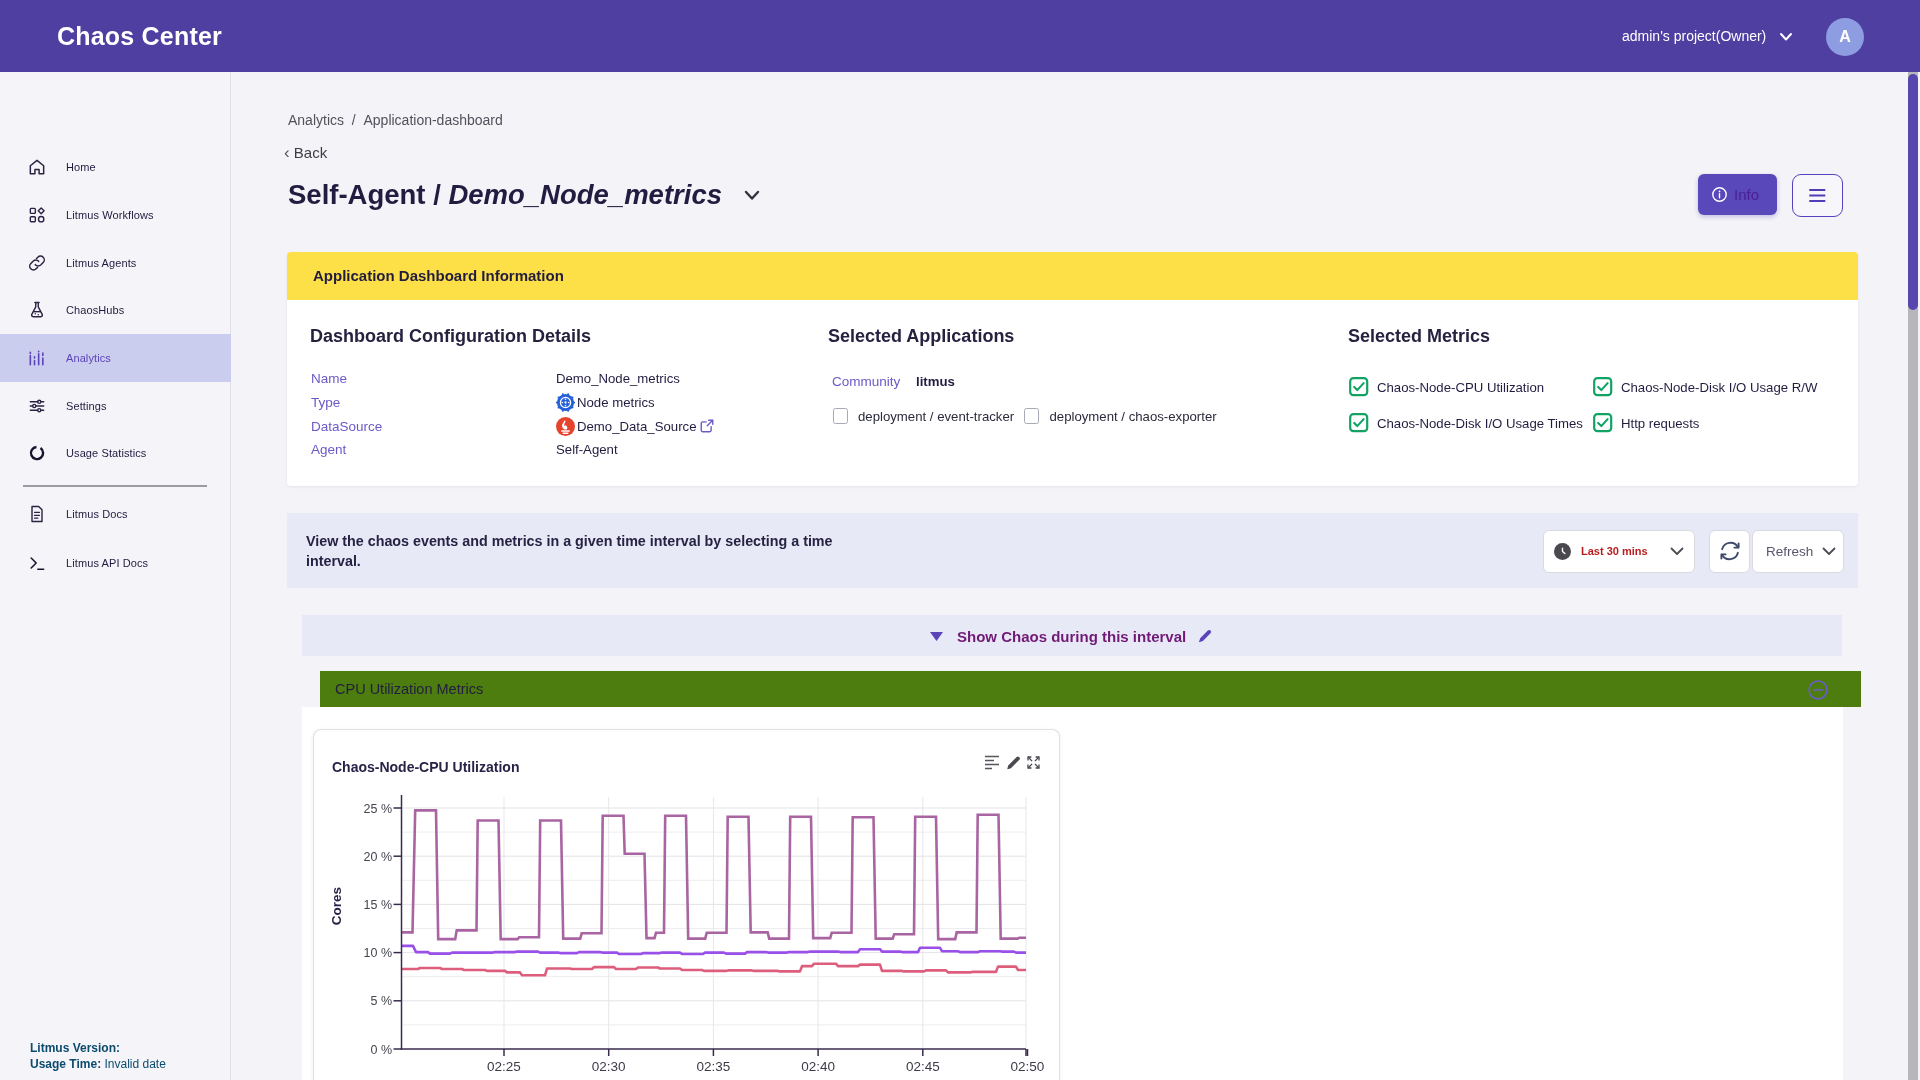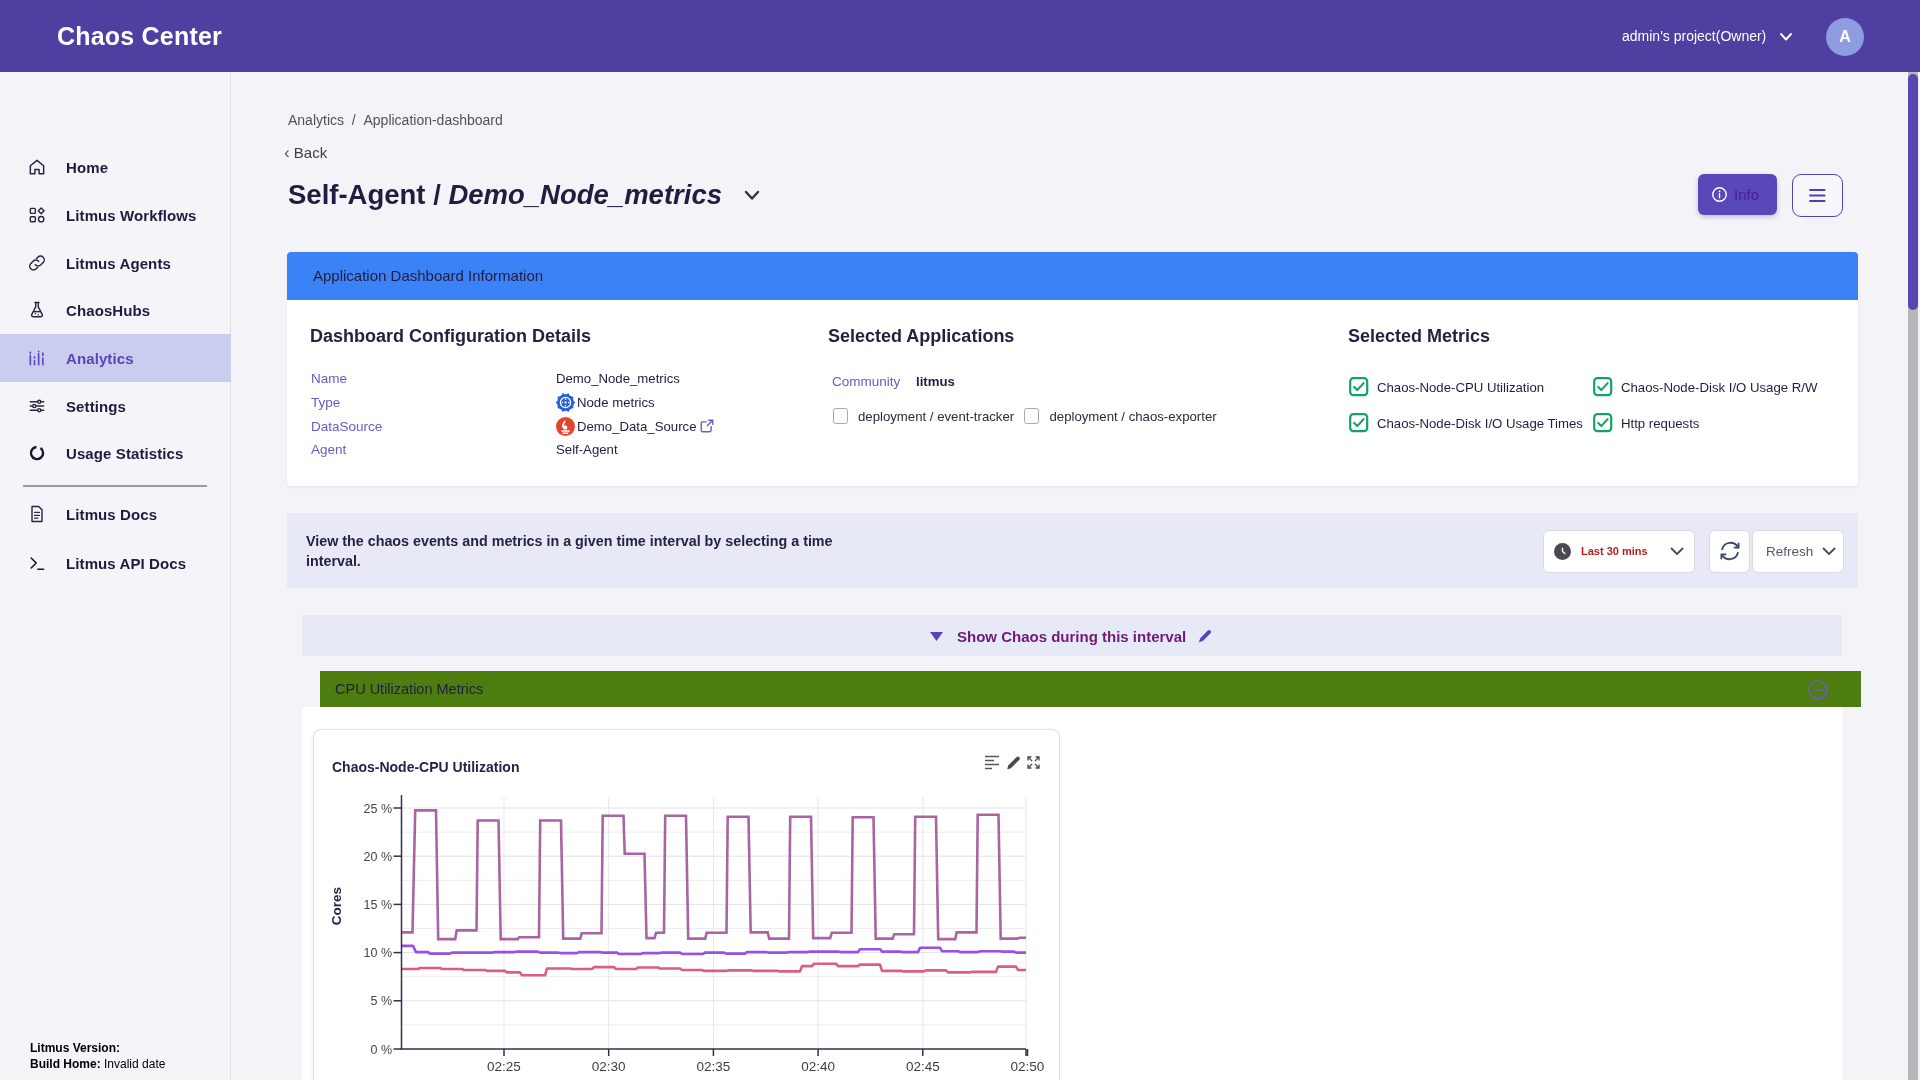--- a/index.html
+++ b/index.html
@@ -6,43 +6,43 @@
 body{font-family:"Liberation Sans",sans-serif;background:#f4f4f8;position:relative}
 .abs{position:absolute}
 .hdr{left:0;top:0;width:1920px;height:72px;background:#4e3fa0;z-index:5}
 .z{z-index:10}
 .brand{left:57px;top:22px;font-size:25px;font-weight:bold;color:#fff;letter-spacing:.2px}
 .proj{left:1622px;top:28px;font-size:14px;color:#fff}
 .avatar{left:1826px;top:18px;width:38px;height:38px;border-radius:50%;background:#8e9ce2;color:#fff;font-size:16px;font-weight:bold;text-align:center;line-height:38px}
 .side{left:0;top:72px;width:231px;height:1008px;background:#f5f5f9;border-right:1px solid #e0e0e6;z-index:4}
 .nav{position:absolute;left:0;width:231px;height:48px}
 .nav .ic{position:absolute;left:27px;top:14px;width:20px;height:20px}
-.nav .lb{position:absolute;left:66px;top:50%;transform:translateY(-50%);font-size:15px;font-weight:bold;color:#211a3e;letter-spacing:.1px}
+.nav .lb{position:absolute;left:66px;top:50%;transform:translateY(-50%);font-size:11px;font-weight:normal;color:#211a3e;letter-spacing:.1px}
 .nav.act{background:#cbcdee}
 .nav.act .lb{color:#5b44ba}
 .crumb{left:288px;top:112px;font-size:14px;color:#51515c}
 .back{left:284px;top:143px;font-size:15px;color:#3c3c46}
 .title{left:288px;top:179px;font-size:27.5px;font-weight:bold;color:#221c41}
 .title .it{font-style:italic}
 .infobtn{left:1698px;top:174px;width:79px;height:41px;background:#5848b9;border-radius:6px;color:#fff;font-size:15px;box-shadow:0 2px 5px rgba(80,60,180,.3)}
 .menubtn{left:1792px;top:174px;width:51px;height:42.5px;background:#f7f7fb;border:1.7px solid #5443bd;border-radius:9px}
 .panel{left:287px;top:252px;width:1571px;height:234px;background:#fff;border-radius:4px;box-shadow:0 1px 3px rgba(30,30,60,.08)}
-.phead{left:287px;top:252px;width:1571px;height:48px;background:#3b82f6;border-radius:4px 4px 0 0;font-size:15px;font-weight:normal;color:#221d40;line-height:48px;padding-left:26px}
+.phead{left:287px;top:252px;width:1571px;height:48px;background:#fde047;border-radius:4px 4px 0 0;font-size:15px;font-weight:bold;color:#221d40;line-height:48px;padding-left:26px}
 .h3{font-size:18px;font-weight:600;color:#272140}
 .plabel{font-size:13.5px;color:#6a5ac8}
 .pval{font-size:13.2px;color:#221d40}
 .banner{left:287px;top:513px;width:1571px;height:75px;background:#e8e9f7}
 .btxt{left:306px;top:531px;font-size:14.3px;font-weight:600;color:#272243;line-height:20px}
 .wbtn{background:#fff;border:1px solid #d9d9e0;border-radius:6px}
 .chaosbar{left:302px;top:615px;width:1540px;height:40.5px;background:#e8e9f7}
 .cpuhead{left:320px;top:671px;width:1541px;height:36px;background:#4d7c0f;font-size:14.5px;font-weight:normal;color:#221d40;line-height:36px;padding-left:15px}
 .cpubody{left:302px;top:707px;width:1541px;height:373px;background:#fff}
 .card{left:313px;top:729px;width:747px;height:351px;background:#fff;border:1px solid #e1e1e6;border-radius:8px 8px 0 0;border-bottom:none;box-shadow:0 1px 4px rgba(30,30,60,.07)}
 .cardtitle{left:332px;top:759px;font-size:14px;font-weight:bold;color:#262347}
-.vdoc{left:30px;font-size:12px;color:#000000}
+.vdoc{left:30px;font-size:12px;color:#0c4a6e}
 </style></head>
 <body>
 
 <div class="abs hdr"></div>
 <div class="abs brand z">Chaos Center</div>
 <div class="abs proj z">admin's project(Owner)</div>
 <svg class="abs" style="left:1779px;top:32px;z-index:10" width="14" height="10" viewBox="0 0 14 10" fill="none">
     <path d="M2 2l5 5.5L12 2" stroke="#fff" stroke-width="2" stroke-linecap="round" stroke-linejoin="round"></path>
   </svg>
 <div class="abs avatar z">A</div>
@@ -113,21 +113,21 @@
 <div class="nav" style="top:466.5px">
       <svg class="ic" viewBox="0 0 24 24" fill="none">
         <path d="M5 6l6 6-6 6" stroke="#19142e" stroke-width="1.9" stroke-linecap="round" stroke-linejoin="round"></path>
         <path d="M13 19.5h7" stroke="#19142e" stroke-width="1.9" stroke-linecap="round"></path>
       </svg>
       <span class="lb">Litmus API Docs</span>
     </div>
 
 <div class="abs" style="left:23px;top:413px;width:184px;height:1.5px;background:#9b9ba4"></div>
 <div class="abs vdoc" style="top:969px"><b>Litmus Version:</b></div>
-<div class="abs vdoc" style="top:985px"><b>Build Home:</b> Invalid date</div>
+<div class="abs vdoc" style="top:985px"><b>Usage Time:</b> Invalid date</div>
 </div>
 
 <div class="abs crumb">Analytics&nbsp;&nbsp;/&nbsp;&nbsp;Application-dashboard</div>
 <div class="abs back"><span style="font-size:17px;color:#555;">‹</span> Back</div>
 <div class="abs title">Self-Agent / <span class="it">Demo_Node_metrics</span></div>
 <svg class="abs" style="left:744px;top:190px" width="16" height="11" viewBox="0 0 16 11" fill="none">
     <path d="M2 2l6 6.5L14 2" stroke="#32323c" stroke-width="2.4" stroke-linecap="round" stroke-linejoin="round"></path>
   </svg>
 
 <div class="abs infobtn"></div>

